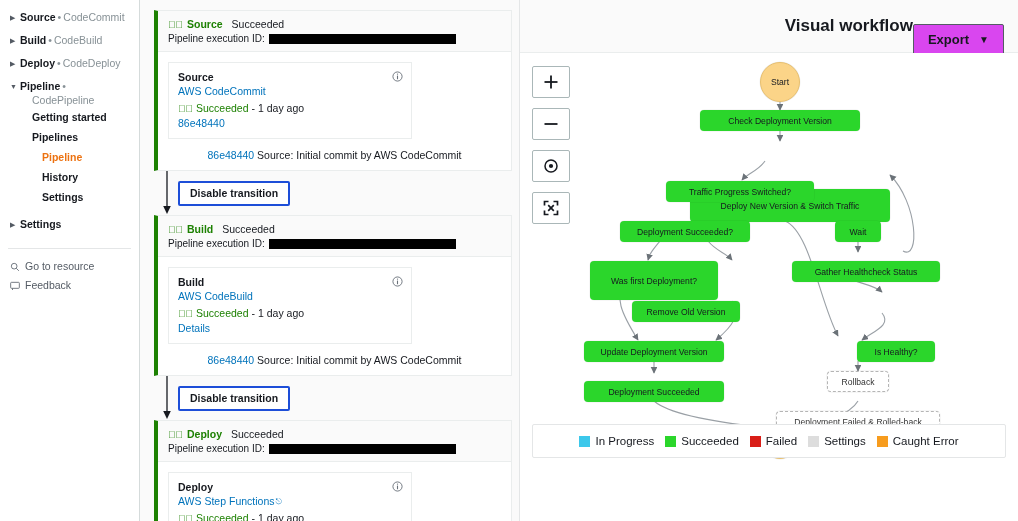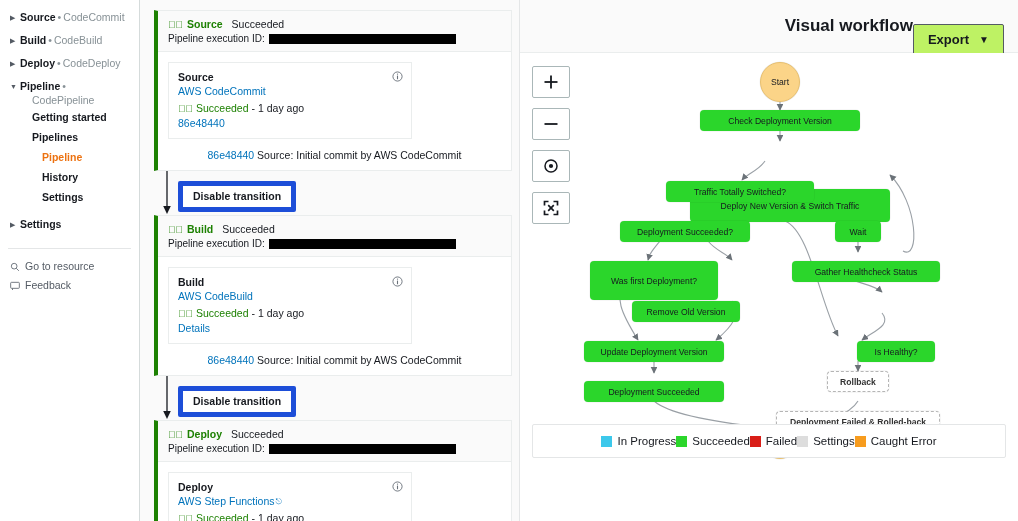--- a/index.html
+++ b/index.html
@@ -129,21 +129,21 @@
     position: relative;
     height: 44px;
     margin-left: 14px;
     width: 358px;
   }
   .trans-arrow {
     position: absolute; left: 6px; top: 0; width: 14px; height: 44px;
   }
   .trans-btn {
     position: absolute; left: 24px; top: 10px;
-    border: 5px solid #1d4ed8; border-radius: 2px;
+    border: 2px solid #1d4ed8; border-radius: 2px;
     background: #ffffff; color: #16191f;
     font-family: "Liberation Sans", sans-serif;
     font-size: 10.5px; font-weight: bold;
     padding: 4px 10px 4px 10px;
     line-height: 13px;
     cursor: pointer;
   }
 
   
   #workflow {
@@ -151,21 +151,21 @@
     position: relative; overflow: hidden;
   }
   .wf-header {
     height: 53px; background: #fafafa;
     border-bottom: 1px solid #eaeded;
     display: flex; align-items: center; justify-content: flex-end;
     padding: 0 14px 0 12px;
   }
   .wf-title { font-size: 17px; font-weight: bold; color: #16191f; line-height: 20px; }
   .export-btn {
-    border: 1px solid #545b64; border-radius: 2px; background: #bef264;
+    border: 1px solid #545b64; border-radius: 2px; background: #d946ef;
     font-family: "Liberation Sans", sans-serif;
     font-size: 13px; font-weight: bold; color: #16191f;
     padding: 7px 14px; line-height: 16px; cursor: pointer;
     display: flex; align-items: center; gap: 10px; white-space: nowrap; margin-top: 28px;
   }
   .export-btn .tri { font-size: 10px; line-height: 10px; }
 
   .wf-canvas { position: relative; width: 498px; height: 415px; background:#ffffff; }
 
   .zoom-ctrls { position: absolute; left: 12px; top: 13px; }
@@ -193,29 +193,29 @@
   }
   .node.round {
     background: #fbd488;
     border: 1px solid #e8c070;
     border-radius: 50%;
   }
   .node.dashed {
     background: #ffffff;
     border: 1px dashed #b5b5b5;
     color: #333333;
-    font-weight: bold;
+    font-weight: normal;
   }
 
   .legend {
     position: absolute; left: 12px; bottom: 10px;
     width: 474px; height: 34px;
     border: 1px solid #e4e6e7; border-radius: 2px;
     background: #ffffff;
-    display: flex; align-items: center; justify-content: center; gap: 0;
+    display: flex; align-items: center; justify-content: center; gap: 11px;
   }
   .leg-item { display: flex; align-items: center; gap: 5px; white-space: nowrap; }
   .leg-sw { width: 11px; height: 11px; display:block; }
   .leg-tx { font-size: 11.5px; color: #16191f; line-height: 13px; }
 
   svg.edges { position: absolute; left: 0; top: 0; width: 498px; height: 415px; pointer-events: none; }
 </style>
 </head>
 <body>
 
@@ -484,21 +484,21 @@
           <path d="M383,198 C400,208 398,150 370,122"></path>
         </g>
       </svg>
 
       <div class="node round" style="left:240px; top:9px; width:40px; height:40px;">Start</div>
 
       <div class="node" style="left:180px; top:57px; width:160px; height:21px;">Check Deployment Version</div>
 
       <div class="node" style="left:170px; top:88px; width:200px; height:33px;margin-top:48px;">Deploy New Version &amp; Switch Traffic</div>
 
-      <div class="node" style="left:146px; top:128px; width:148px; height:21px;">Traffic Totally Switched?</div>
+      <div class="node" style="left:146px; top:128px; width:148px; height:21px;">Traffic Progress Switched?</div>
 
       <div class="node" style="left:100px; top:168px; width:130px; height:21px;">Deployment Succeeded?</div>
 
       <div class="node" style="left:315px; top:168px; width:46px; height:21px;">Wait</div>
 
       <div class="node" style="left:70px; top:208px; width:128px; height:39px;">Was first Deployment?</div>
 
       <div class="node" style="left:272px; top:208px; width:148px; height:21px;">Gather Healthcheck Status</div>
 
       <div class="node" style="left:112px; top:248px; width:108px; height:21px;">Remove Old Version</div>

